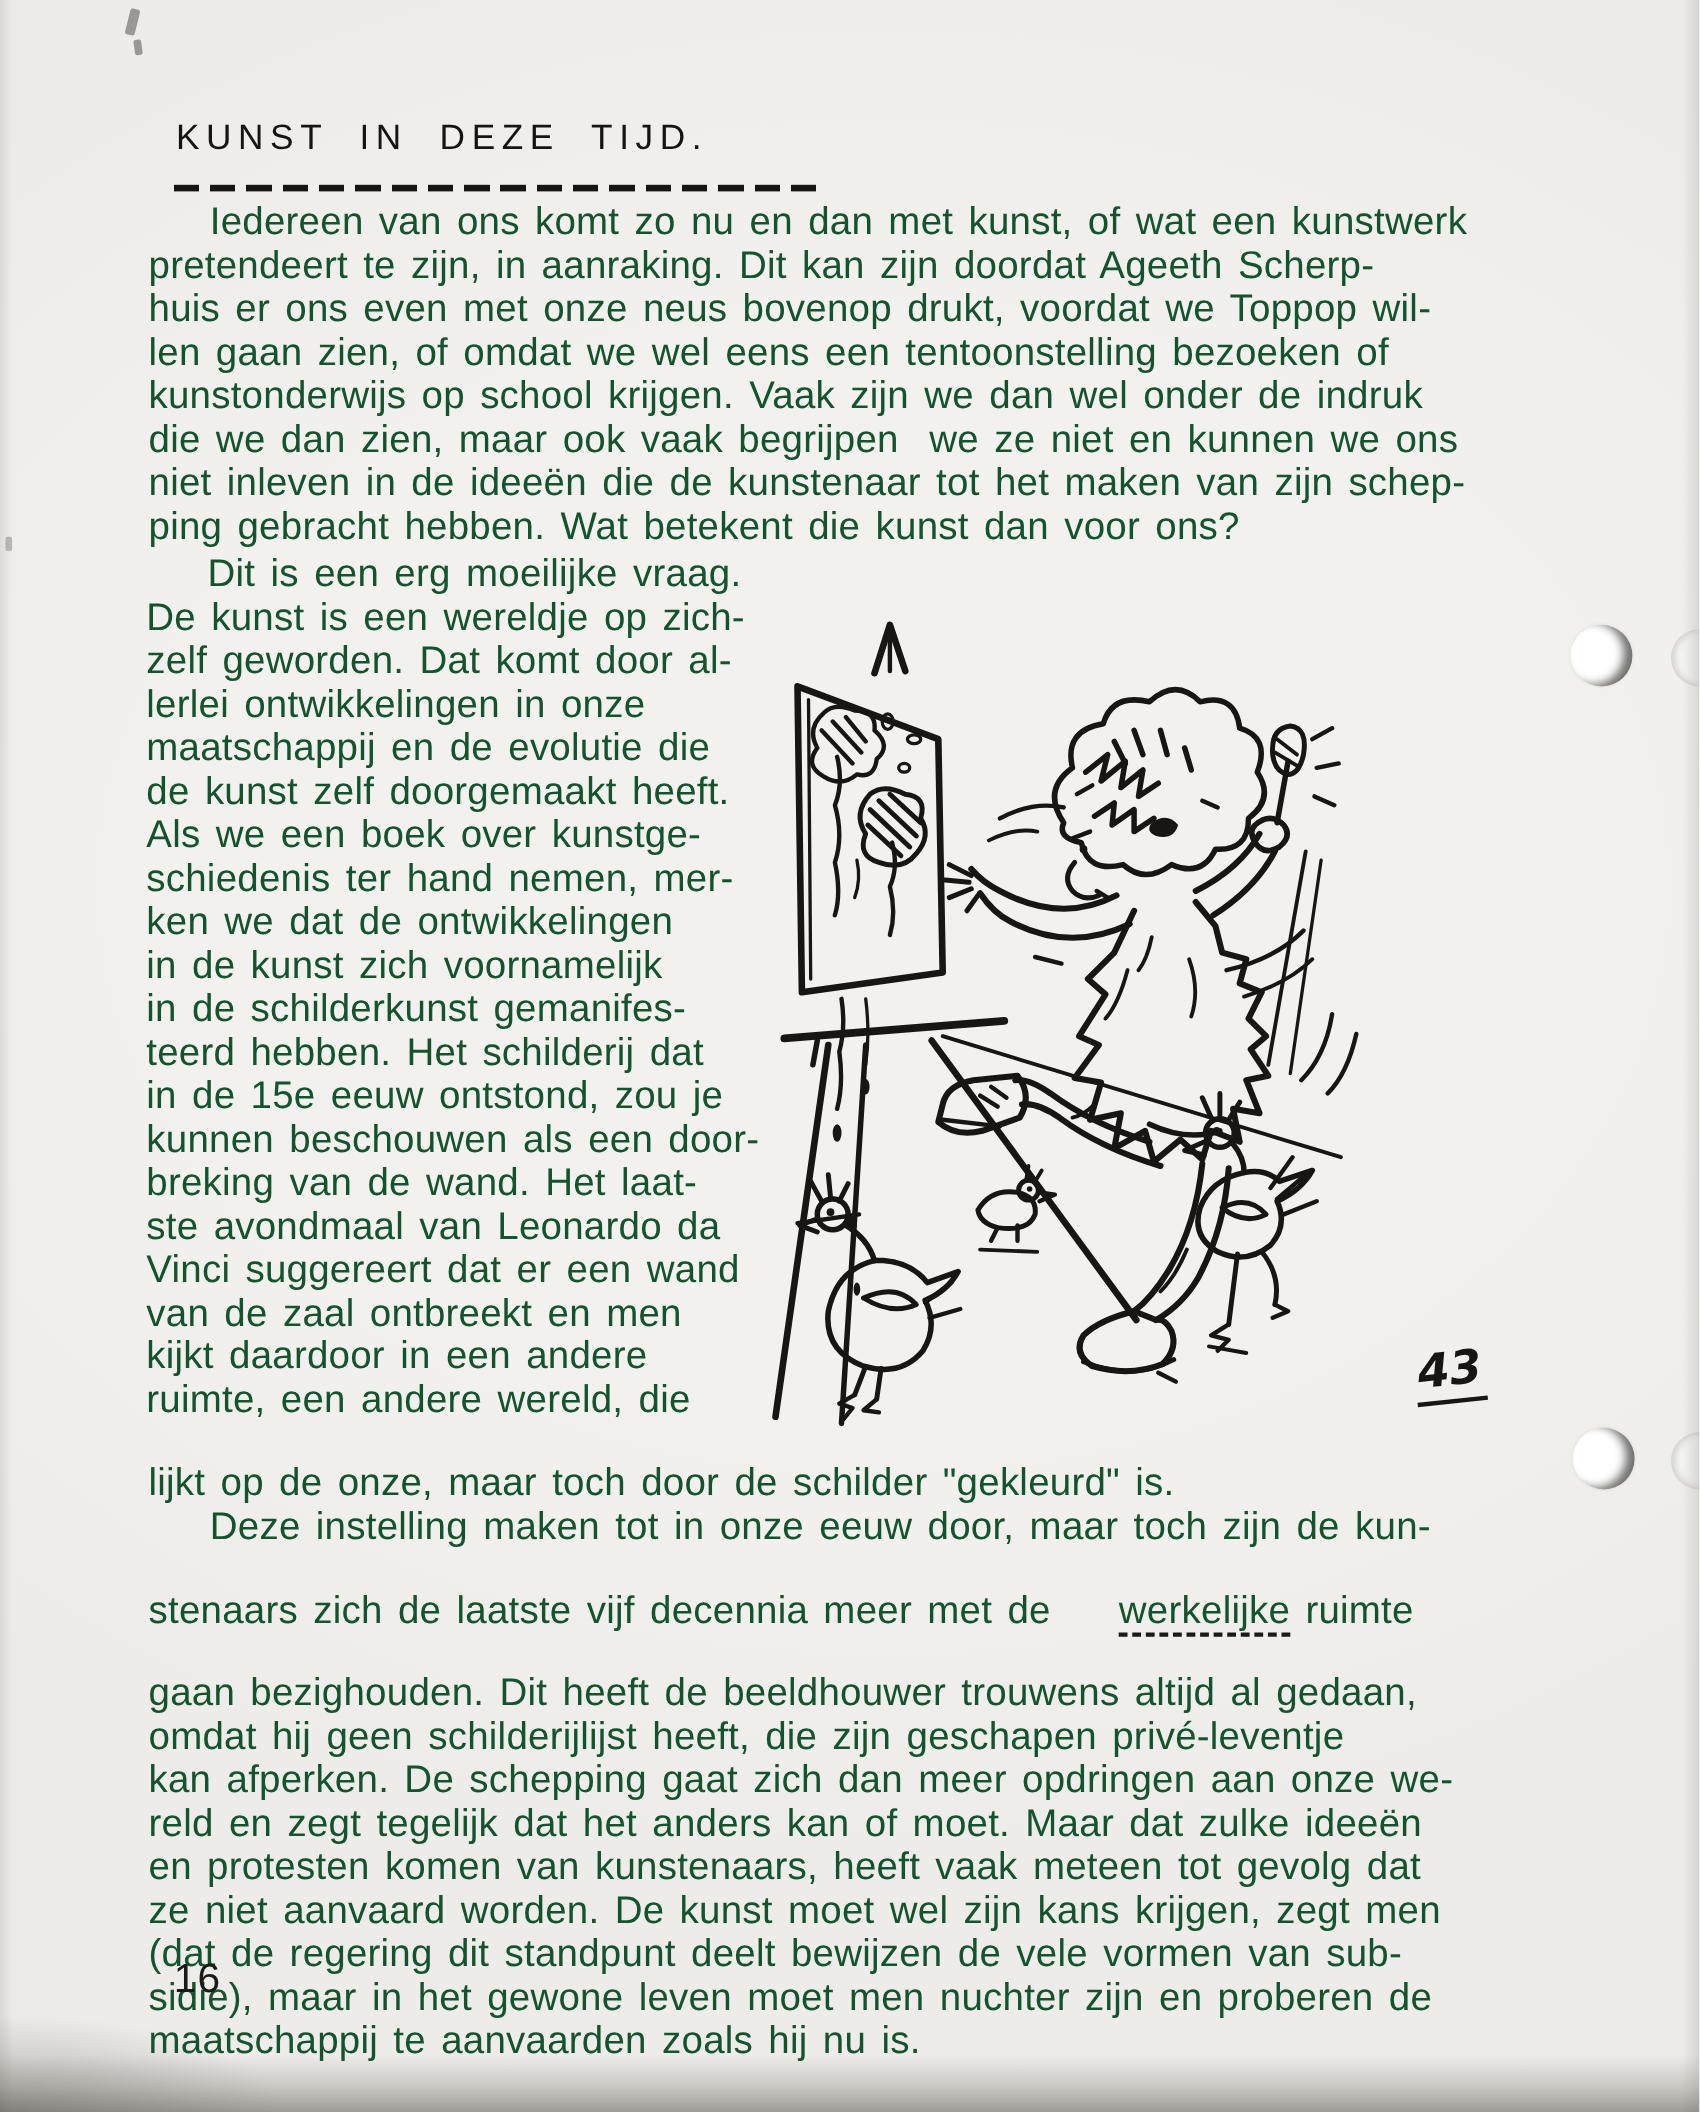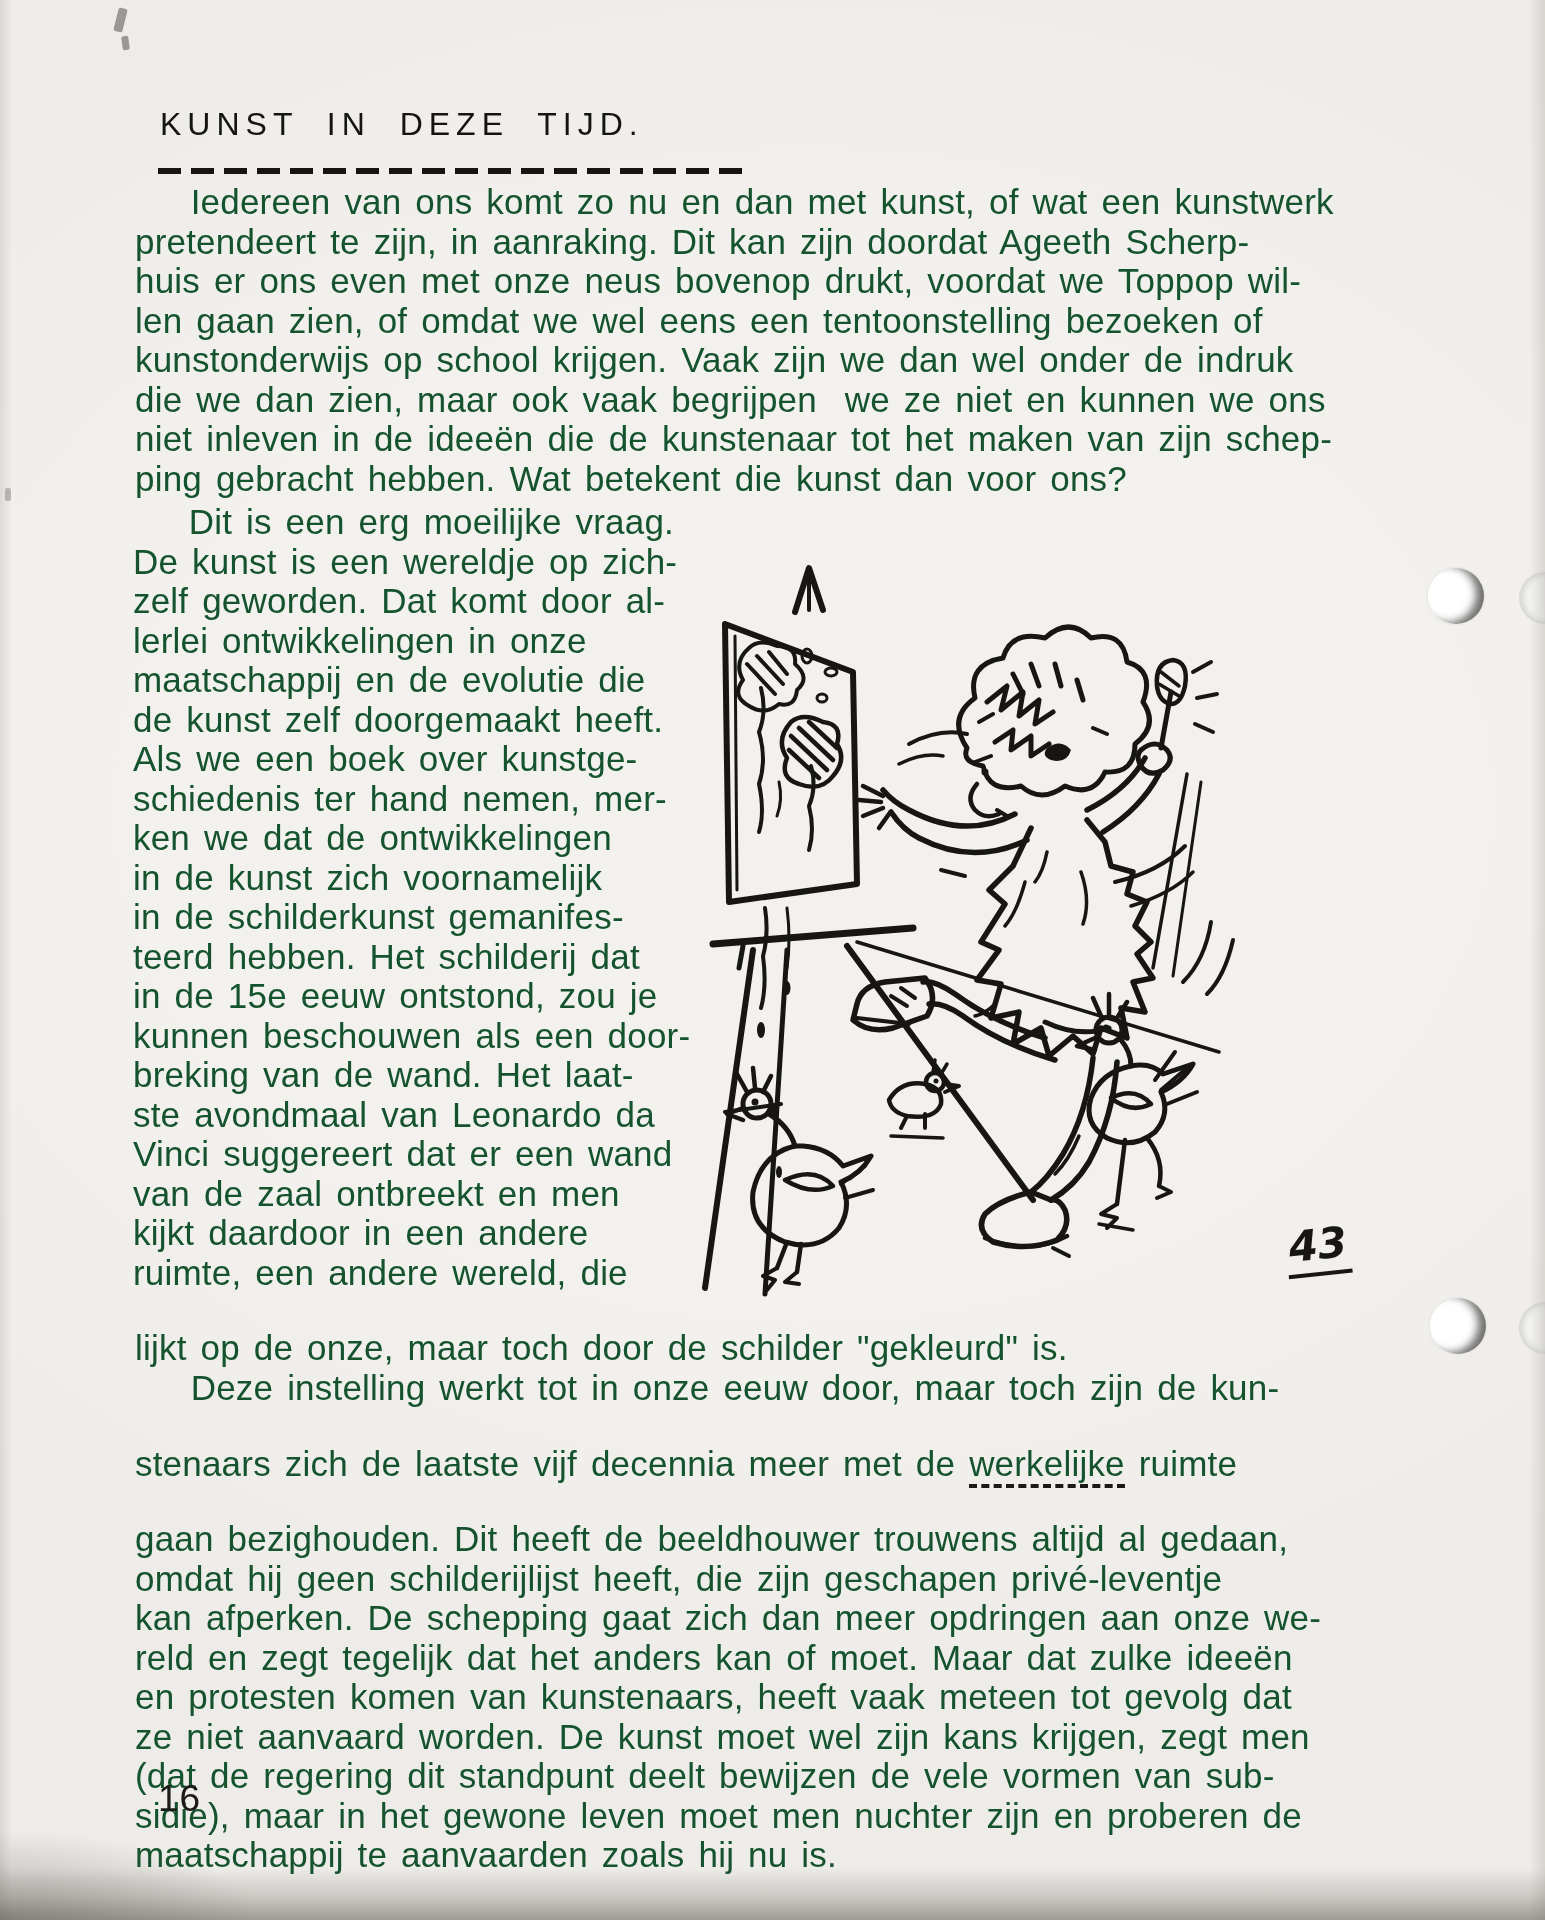--- a/index.html
+++ b/index.html
@@ -37,20 +37,21 @@
   .line{white-space:pre;font-size:35px;line-height:39.5px;letter-spacing:0.2px;word-spacing:4px;color:#14532d;}
 
   #p1{left:135px;top:182px;width:1330px;}
   #p2col{left:133px;top:502px;width:615px;}
   #bridge{left:135px;top:1292px;width:1330px;}
   #p3{left:135px;top:1332px;width:1330px;}
 
   .dashed-underline{
     border-bottom:4px dashed #1b1a17;
     padding-bottom:1px;
+    margin-left:48px;
   }
 
   .pagenum{position:absolute;left:158px;top:1778px;font-size:37px;letter-spacing:1px;color:#1b1a17;text-align:center;}
 
   .illustration{position:absolute;left:695px;top:552px;width:715px;height:750px;}
 
   .signature{
     position:absolute;left:1286px;top:1220px;
     font-size:42px;font-style:italic;font-weight:bold;color:#171613;
     transform:rotate(-6deg);
@@ -90,21 +91,21 @@
 
   <div class="textblock" id="p1"><div class="line">    Iedereen van ons komt zo nu en dan met kunst, of wat een kunstwerk</div><div class="line">pretendeert te zijn, in aanraking. Dit kan zijn doordat Ageeth Scherp-</div><div class="line">huis er ons even met onze neus bovenop drukt, voordat we Toppop wil-</div><div class="line">len gaan zien, of omdat we wel eens een tentoonstelling bezoeken of</div><div class="line">kunstonderwijs op school krijgen. Vaak zijn we dan wel onder de indruk</div><div class="line">die we dan zien, maar ook vaak begrijpen  we ze niet en kunnen we ons</div><div class="line">niet inleven in de ideeën die de kunstenaar tot het maken van zijn schep-</div><div class="line">ping gebracht hebben. Wat betekent die kunst dan voor ons?</div></div>
 
   <div class="textblock" id="p2col"><div class="line">    Dit is een erg moeilijke vraag.</div><div class="line">De kunst is een wereldje op zich-</div><div class="line">zelf geworden. Dat komt door al-</div><div class="line">lerlei ontwikkelingen in onze</div><div class="line">maatschappij en de evolutie die</div><div class="line">de kunst zelf doorgemaakt heeft.</div><div class="line">Als we een boek over kunstge-</div><div class="line">schiedenis ter hand nemen, mer-</div><div class="line">ken we dat de ontwikkelingen</div><div class="line">in de kunst zich voornamelijk</div><div class="line">in de schilderkunst gemanifes-</div><div class="line">teerd hebben. Het schilderij dat</div><div class="line">in de 15e eeuw ontstond, zou je</div><div class="line">kunnen beschouwen als een door-</div><div class="line">breking van de wand. Het laat-</div><div class="line">ste avondmaal van Leonardo da</div><div class="line">Vinci suggereert dat er een wand</div><div class="line">van de zaal ontbreekt en men</div><div class="line">kijkt daardoor in een andere</div><div class="line">ruimte, een andere wereld, die</div></div>
 
   <div class="textblock" id="bridge">
     <div class="line">lijkt op de onze, maar toch door de schilder "gekleurd" is.</div>
   </div>
 
   <div class="textblock" id="p3">
-    <div class="line">    Deze instelling werkt tot in onze eeuw door, maar toch zijn de kun-</div>
+    <div class="line">    Deze instelling maken tot in onze eeuw door, maar toch zijn de kun-</div>
     <div class="line"><span>stenaars zich de laatste vijf decennia meer met de </span><span class="dashed-underline">werkelijke</span><span> ruimte</span></div>
     <div><div class="line">gaan bezighouden. Dit heeft de beeldhouwer trouwens altijd al gedaan,</div><div class="line">omdat hij geen schilderijlijst heeft, die zijn geschapen privé-leventje</div><div class="line">kan afperken. De schepping gaat zich dan meer opdringen aan onze we-</div><div class="line">reld en zegt tegelijk dat het anders kan of moet. Maar dat zulke ideeën</div><div class="line">en protesten komen van kunstenaars, heeft vaak meteen tot gevolg dat</div><div class="line">ze niet aanvaard worden. De kunst moet wel zijn kans krijgen, zegt men</div><div class="line">(dat de regering dit standpunt deelt bewijzen de vele vormen van sub-</div><div class="line">sidie), maar in het gewone leven moet men nuchter zijn en proberen de</div><div class="line">maatschappij te aanvaarden zoals hij nu is.</div></div>
   </div>
 
   <div class="pagenum">16</div>
 
   <svg class="illustration" viewBox="0 0 715 750" xmlns="http://www.w3.org/2000/svg">
     <g stroke="#171613" fill="none" stroke-linecap="round" stroke-linejoin="round">
 
       <path d="M100,60 L114,16 L128,58" stroke-width="6"></path>

